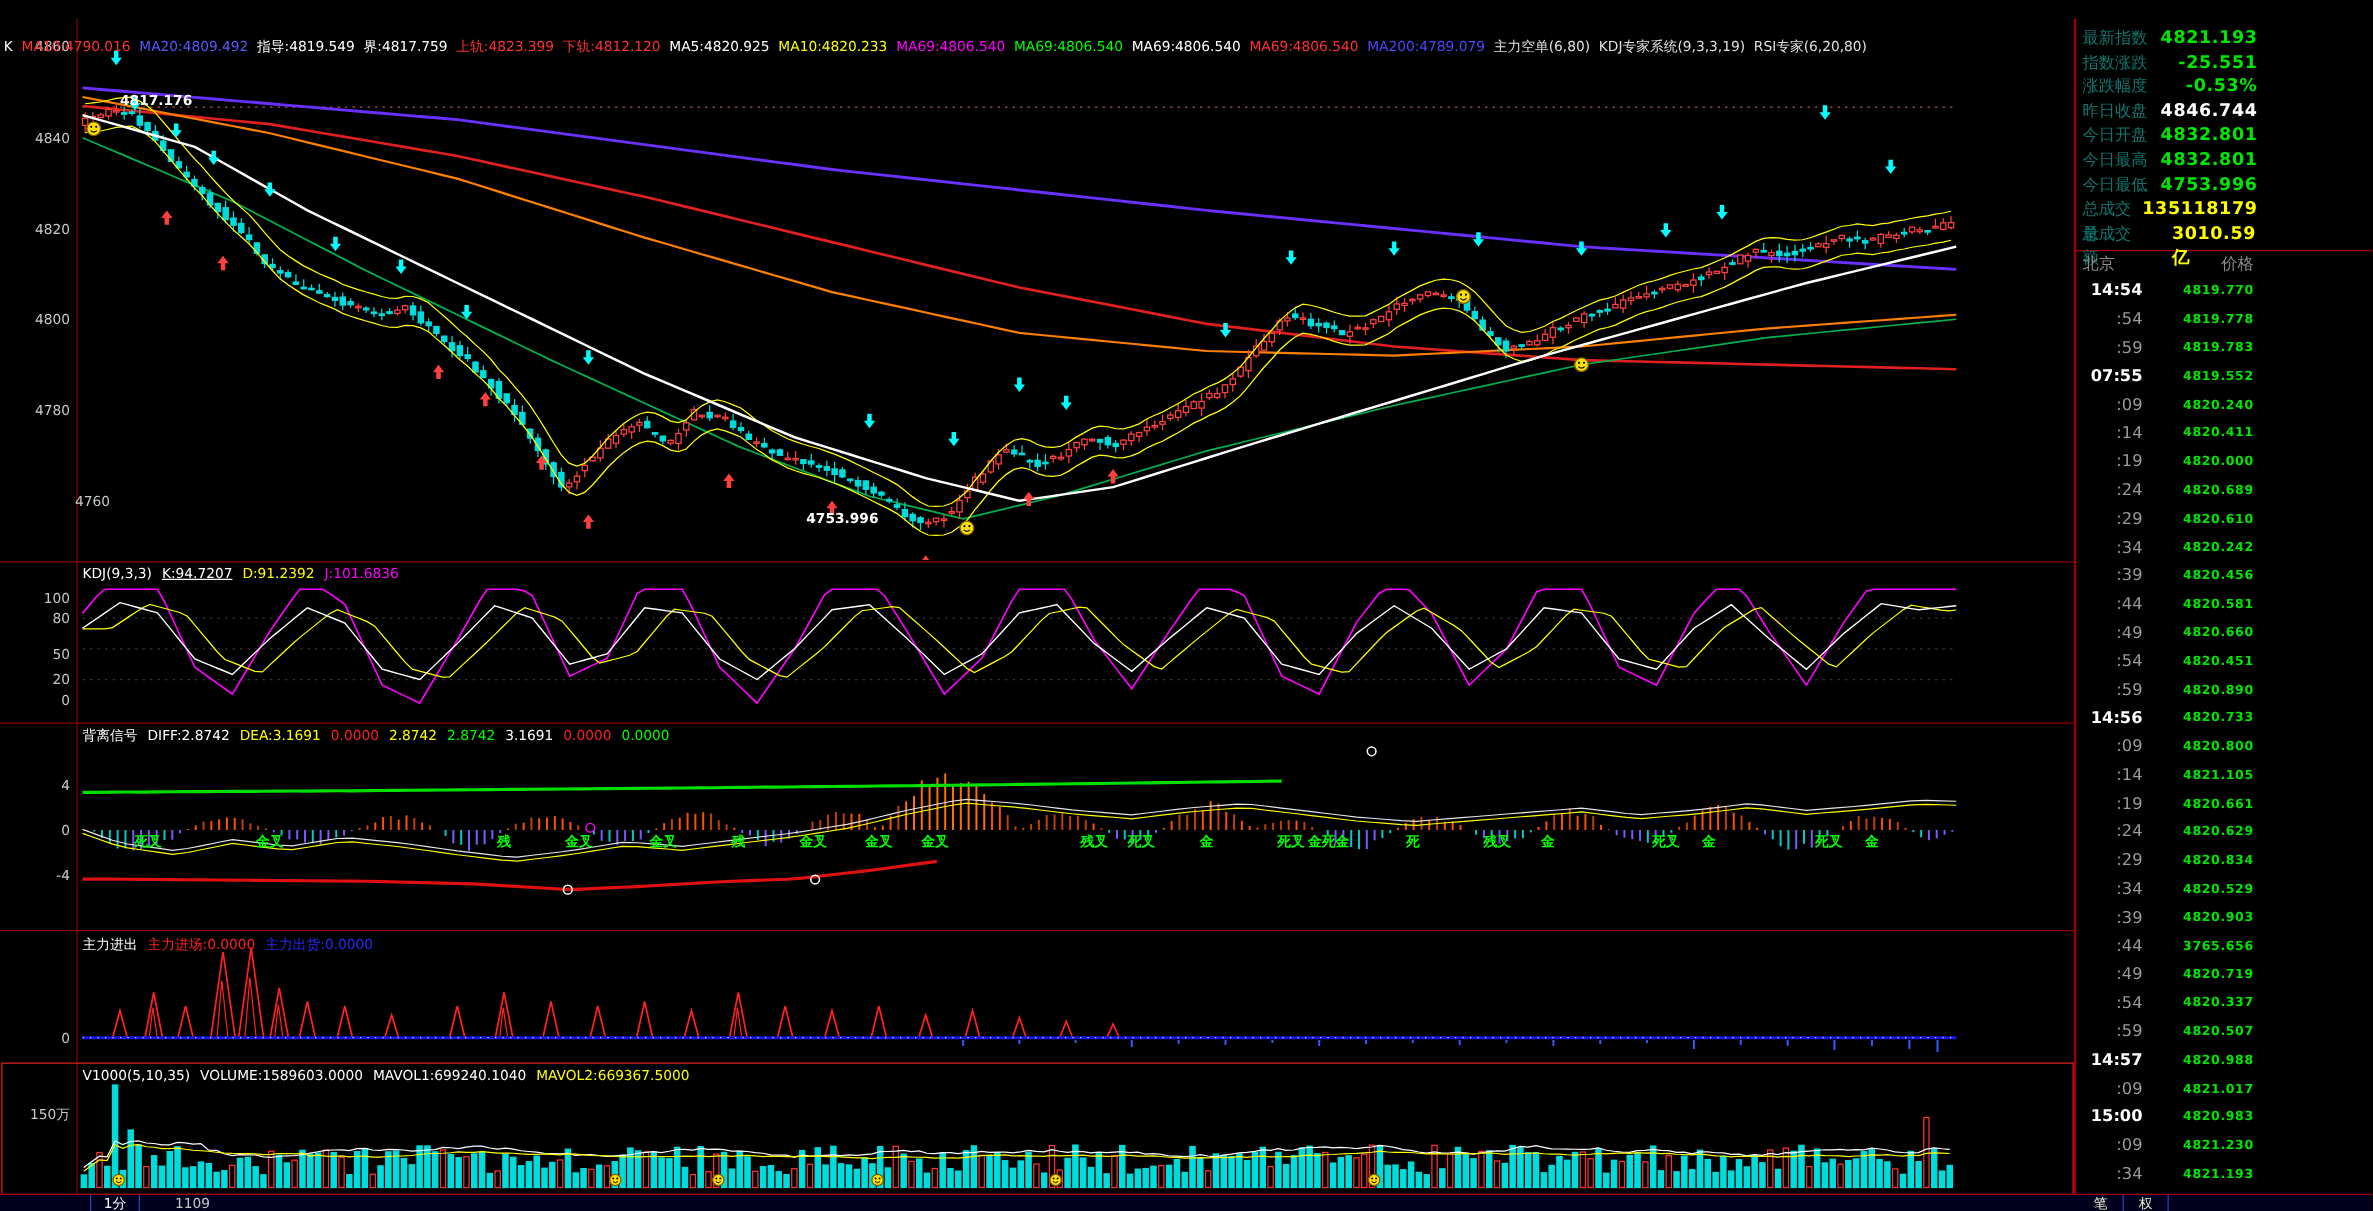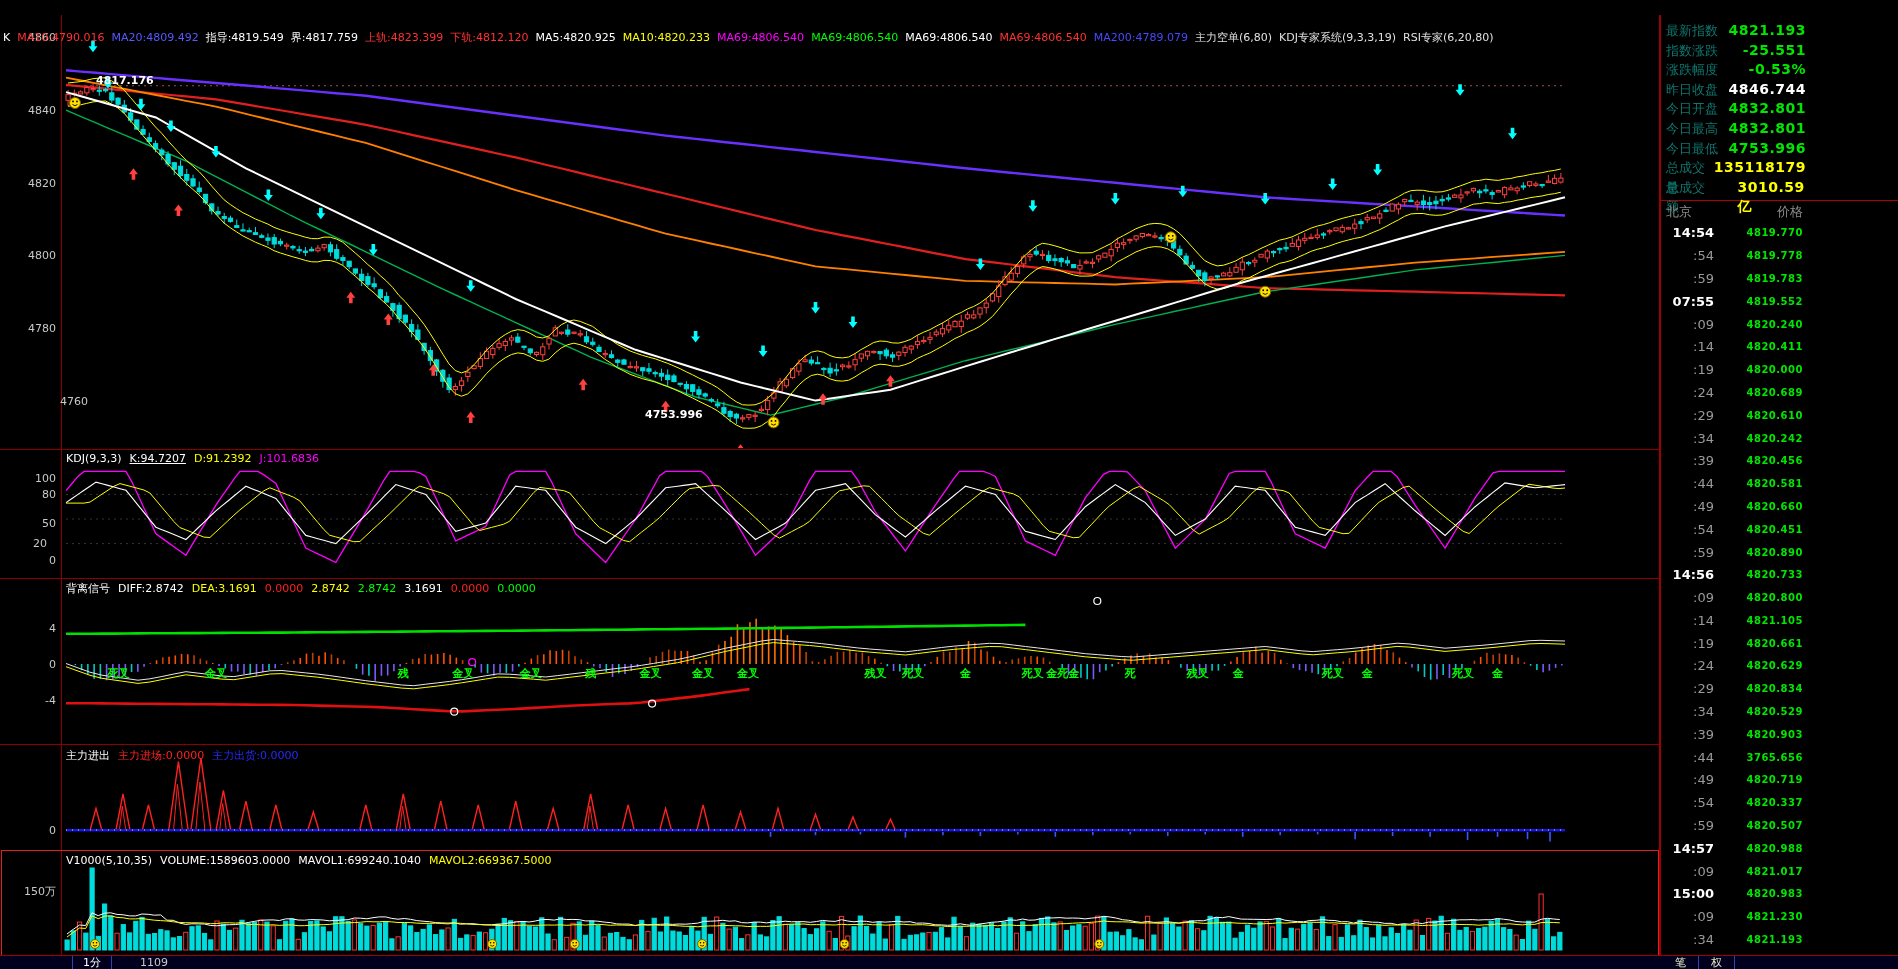--- a/index.html
+++ b/index.html
@@ -1423,20 +1423,20 @@
 
 <div class="axis-label" style="left: 0px; top: 31px;">4860</div>
     <div class="axis-label" style="left: 0px; top: 104px;">4840</div>
     <div class="axis-label" style="left: 0px; top: 177px;">4820</div>
     <div class="axis-label" style="left: 0px; top: 249px;">4800</div>
     <div class="axis-label" style="left: 0px; top: 322px;">4780</div>
     <div class="axis-label" style="left: 0px; top: 395px; margin-left: 32px;">4760</div>
     <div class="axis-label" style="left: 0px; top: 472px;">100</div>
     <div class="axis-label" style="left: 0px; top: 488px;">80</div>
     <div class="axis-label" style="left: 0px; top: 517px;">50</div>
-    <div class="axis-label" style="left: 12px; top: 537px; text-align: center;">20</div>
+    <div class="axis-label" style="left: 0px; top: 537px;">20</div>
     <div class="axis-label" style="left: 0px; top: 554px;">0</div>
     <div class="axis-label" style="left: 0px; top: 622px;">4</div>
     <div class="axis-label" style="left: 0px; top: 658px;">0</div>
     <div class="axis-label" style="left: 0px; top: 694px;">-4</div>
     <div class="axis-label" style="left: 0px; top: 824px;">0</div>
     <div class="axis-label" style="left: 0px; top: 884px;">150万</div>
   </div>
 
 </body></html>

